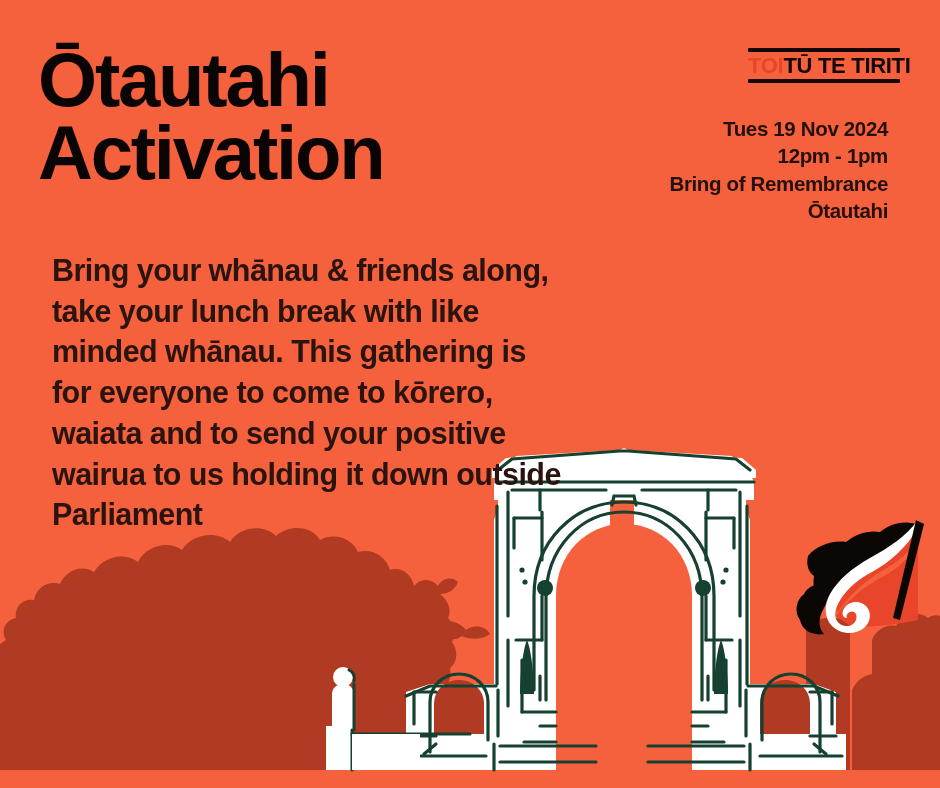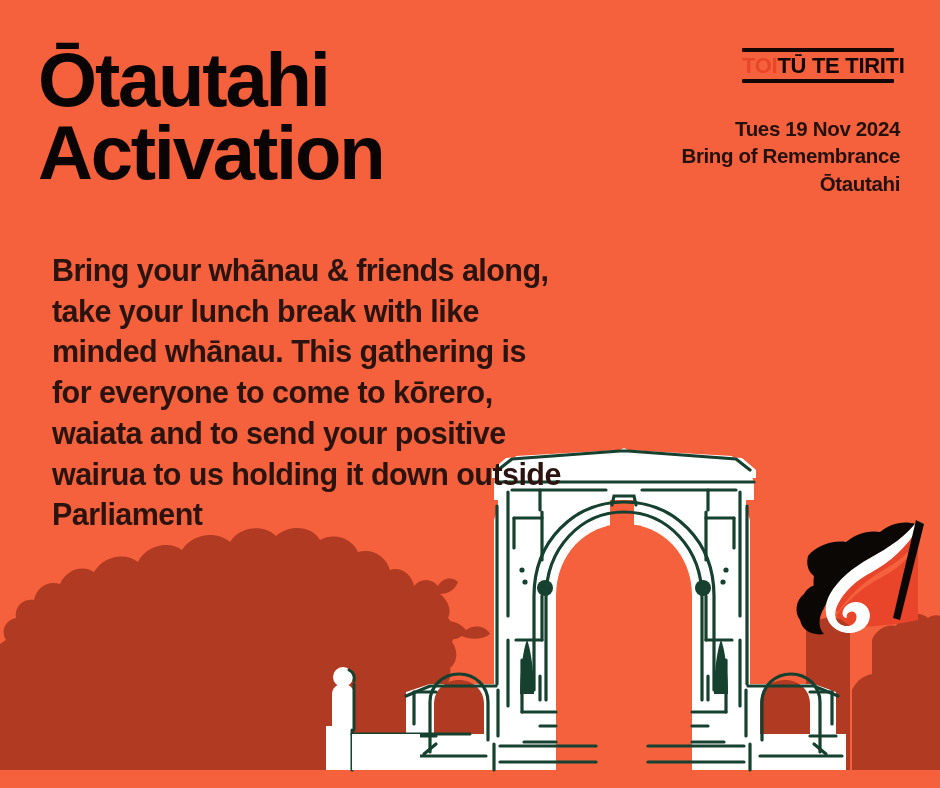--- a/index.html
+++ b/index.html
@@ -22,37 +22,37 @@
   .title{
     position:absolute;left:38px;top:44px;
     margin:0;
     font-size:76px;line-height:0.96;
     font-weight:700;letter-spacing:-2.2px;
     color:#0A0504;
     white-space:pre-line;
   }
 
   .logo{
-    position:absolute;right:46px;top:48px;
+    position:absolute;right:40px;top:48px;
     width:152px;
   }
   .logo-bar{height:4px;background:#140604;border-radius:1px;}
   .logo-bar.top{margin-bottom:2px;}
   .logo-bar.bottom{margin-top:2px;}
   .logo-word{
     text-align:center;
     font-size:22px;font-weight:700;letter-spacing:-0.3px;
     line-height:1.05;
     color:#140604;
     white-space:nowrap;
   }
   .logo-word .toi{color:#E8452A;}
 
   .details{
-    position:absolute;right:40px;top:115px;
+    position:absolute;right:52px;top:115px;
     text-align:right;
     font-size:20.5px;line-height:1.33;
     font-weight:700;letter-spacing:-0.35px;
     color:#24100C;
   }
   .details div{white-space:nowrap;}
 
   .body-copy{
     position:absolute;left:40px;top:238px;
     width:520px;
@@ -350,20 +350,21 @@
 Activation</h1>
 
     <div class="logo">
       <div class="logo-bar top"></div>
       <div class="logo-word"><span class="toi">TOI</span><span>TŪ TE TIRITI</span></div>
       <div class="logo-bar bottom"></div>
     </div>
 
     <div class="details">
       <div>Tues 19 Nov 2024</div>
+      <div>12pm - 1pm</div>
       <div>Bring of Remembrance</div>
       <div>Ōtautahi</div>
     </div>
 
     <p class="body-copy">Bring your whānau &amp; friends along, take your lunch break with like minded whānau. This gathering is for everyone to come to kōrero, waiata and to send your positive wairua to us holding it down outside Parliament</p>
 
   </div>
 </div>
 
 </body></html>

